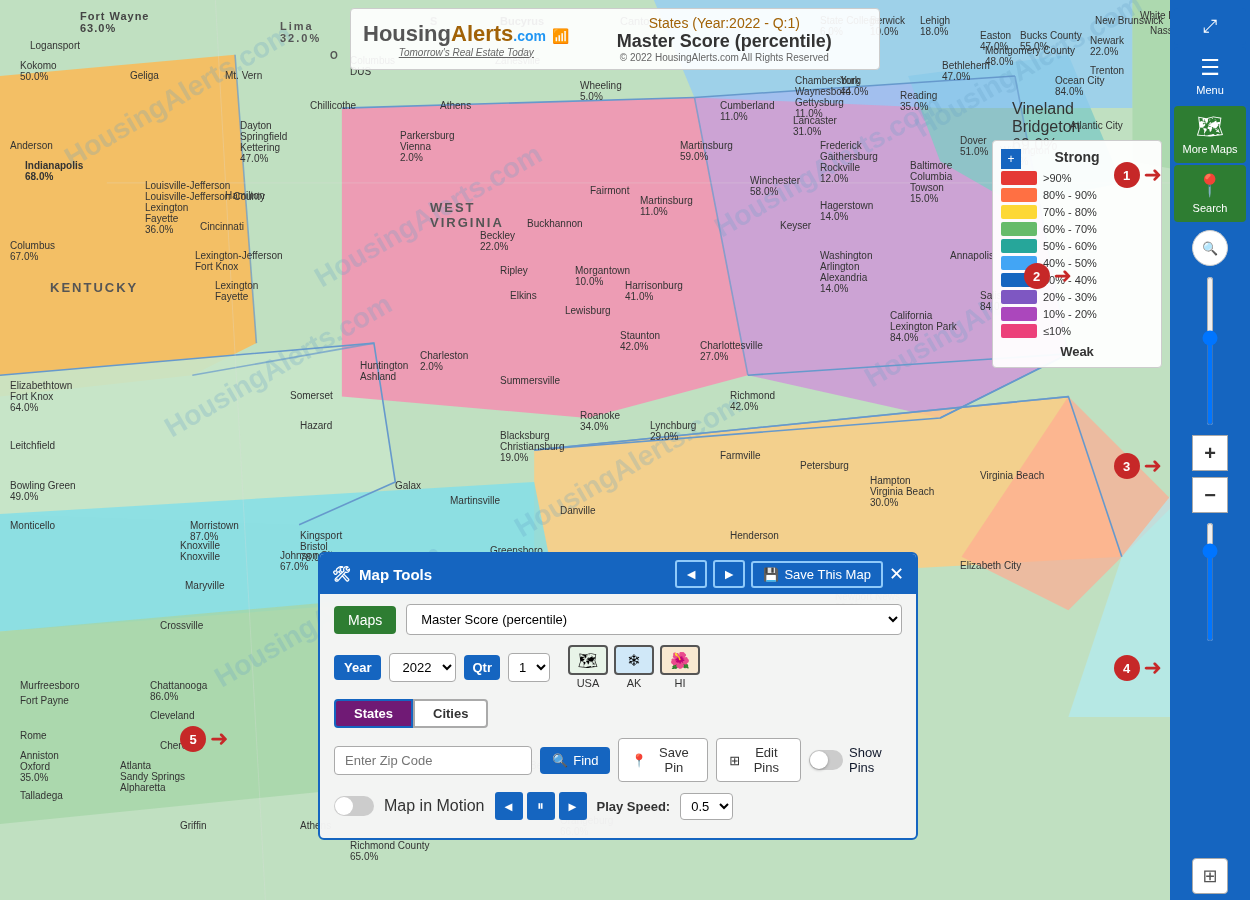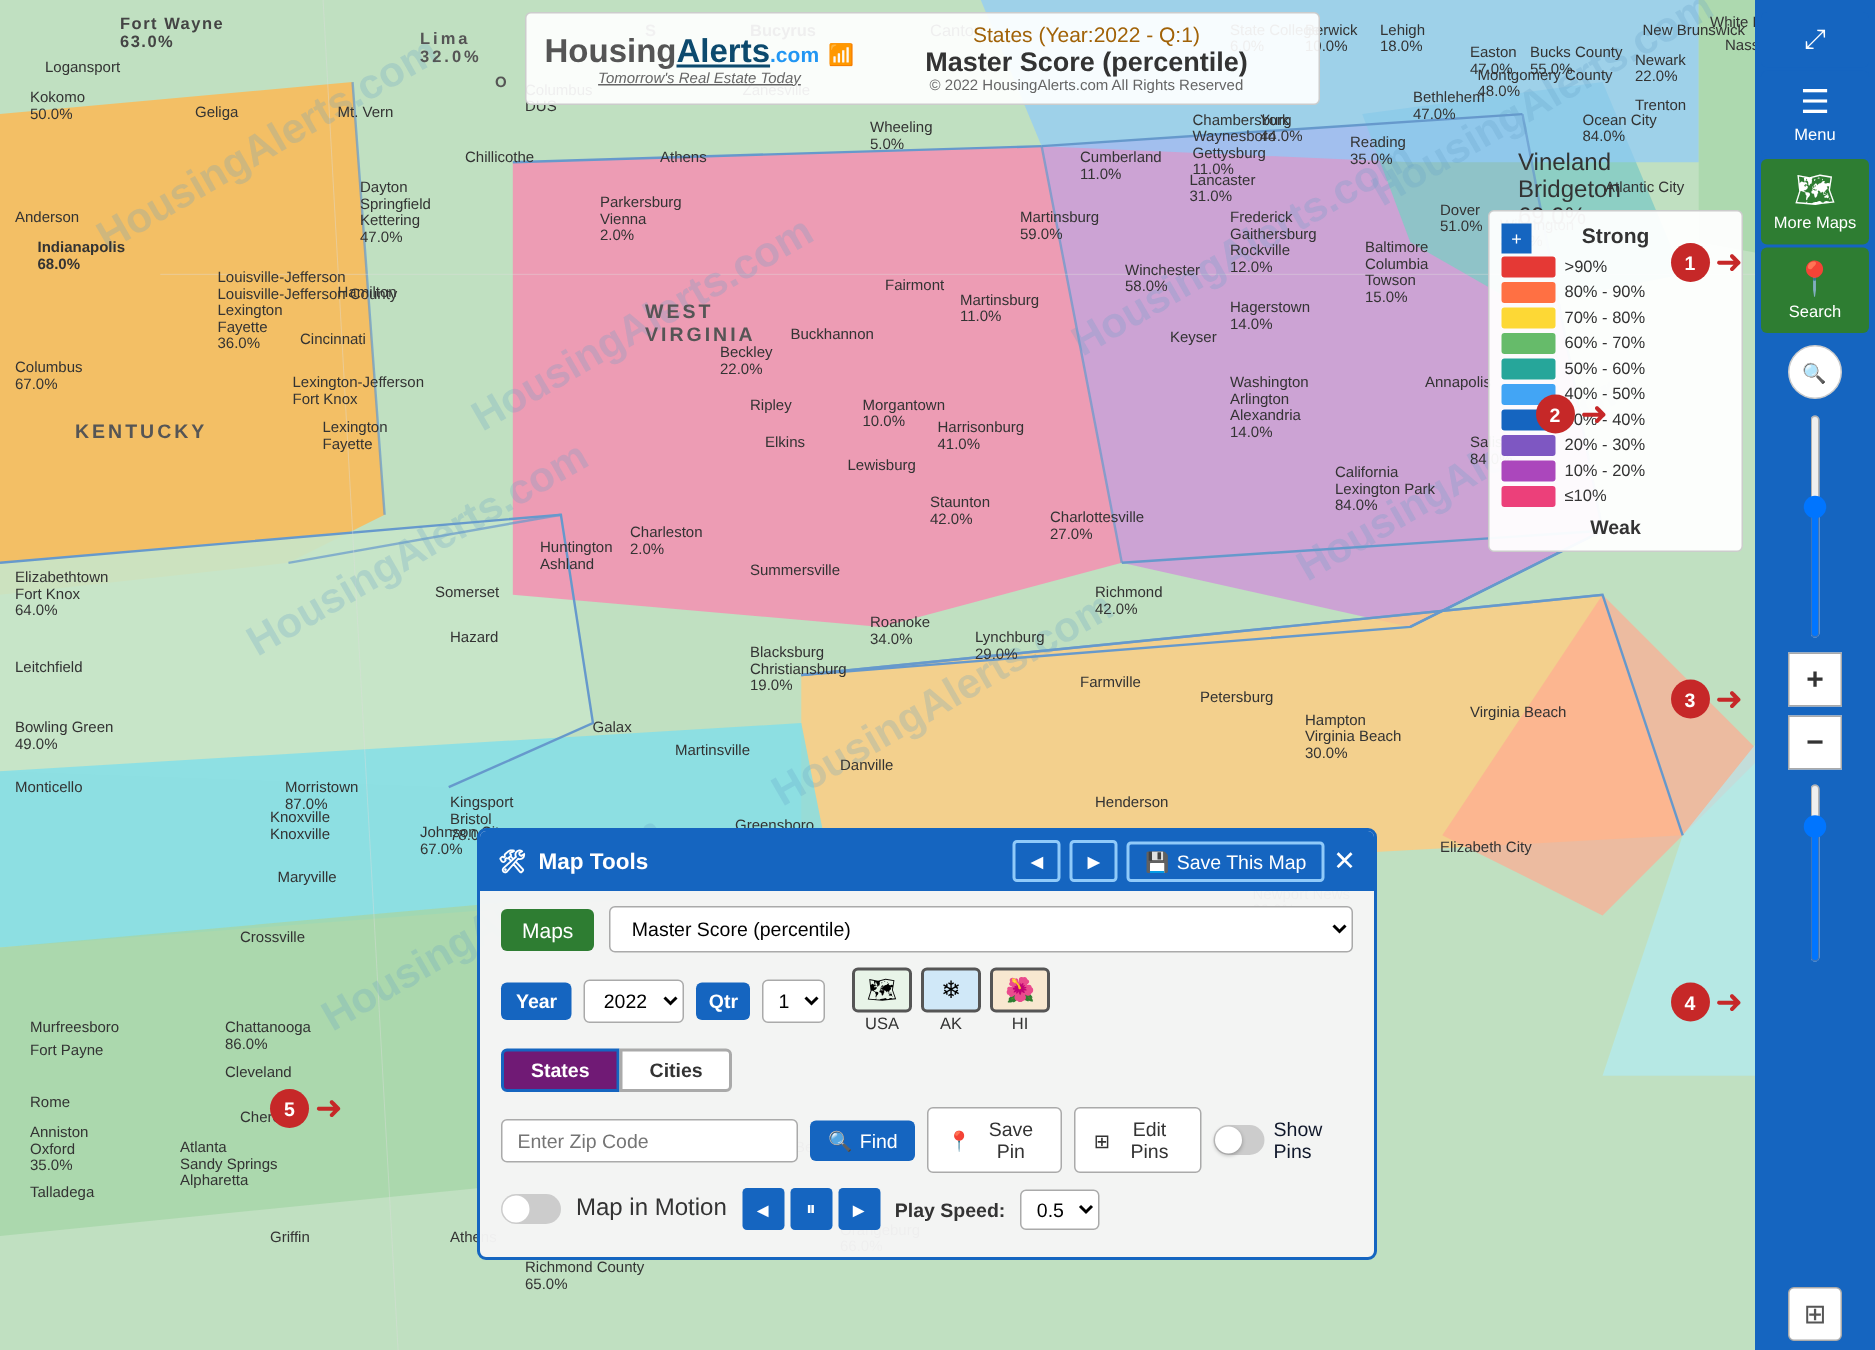--- a/index.html
+++ b/index.html
@@ -54,21 +54,21 @@
       align-items: center;
       gap: 12px;
       z-index: 100;
     }
     .logo-area {
       display: flex;
       flex-direction: column;
       align-items: center;
     }
     .logo-housing { color: #555; }
-    .logo-alerts { color: #0c4a6e; text-decoration: underline; }
+    .logo-alerts { color: #a16207; }
     .logo-com { color: #2196F3; font-size: 14px; }
     .logo-tagline { font-size: 10px; color: #666; font-style: italic; text-decoration: underline; }
     .header-info {
       flex: 1;
       text-align: center;
     }
     .header-title-line1 { font-size: 14px; color: #a16207; }
     .header-title-line2 { font-size: 18px; font-weight: bold; color: #333; }
     .header-copyright { font-size: 10px; color: #666; }
 

